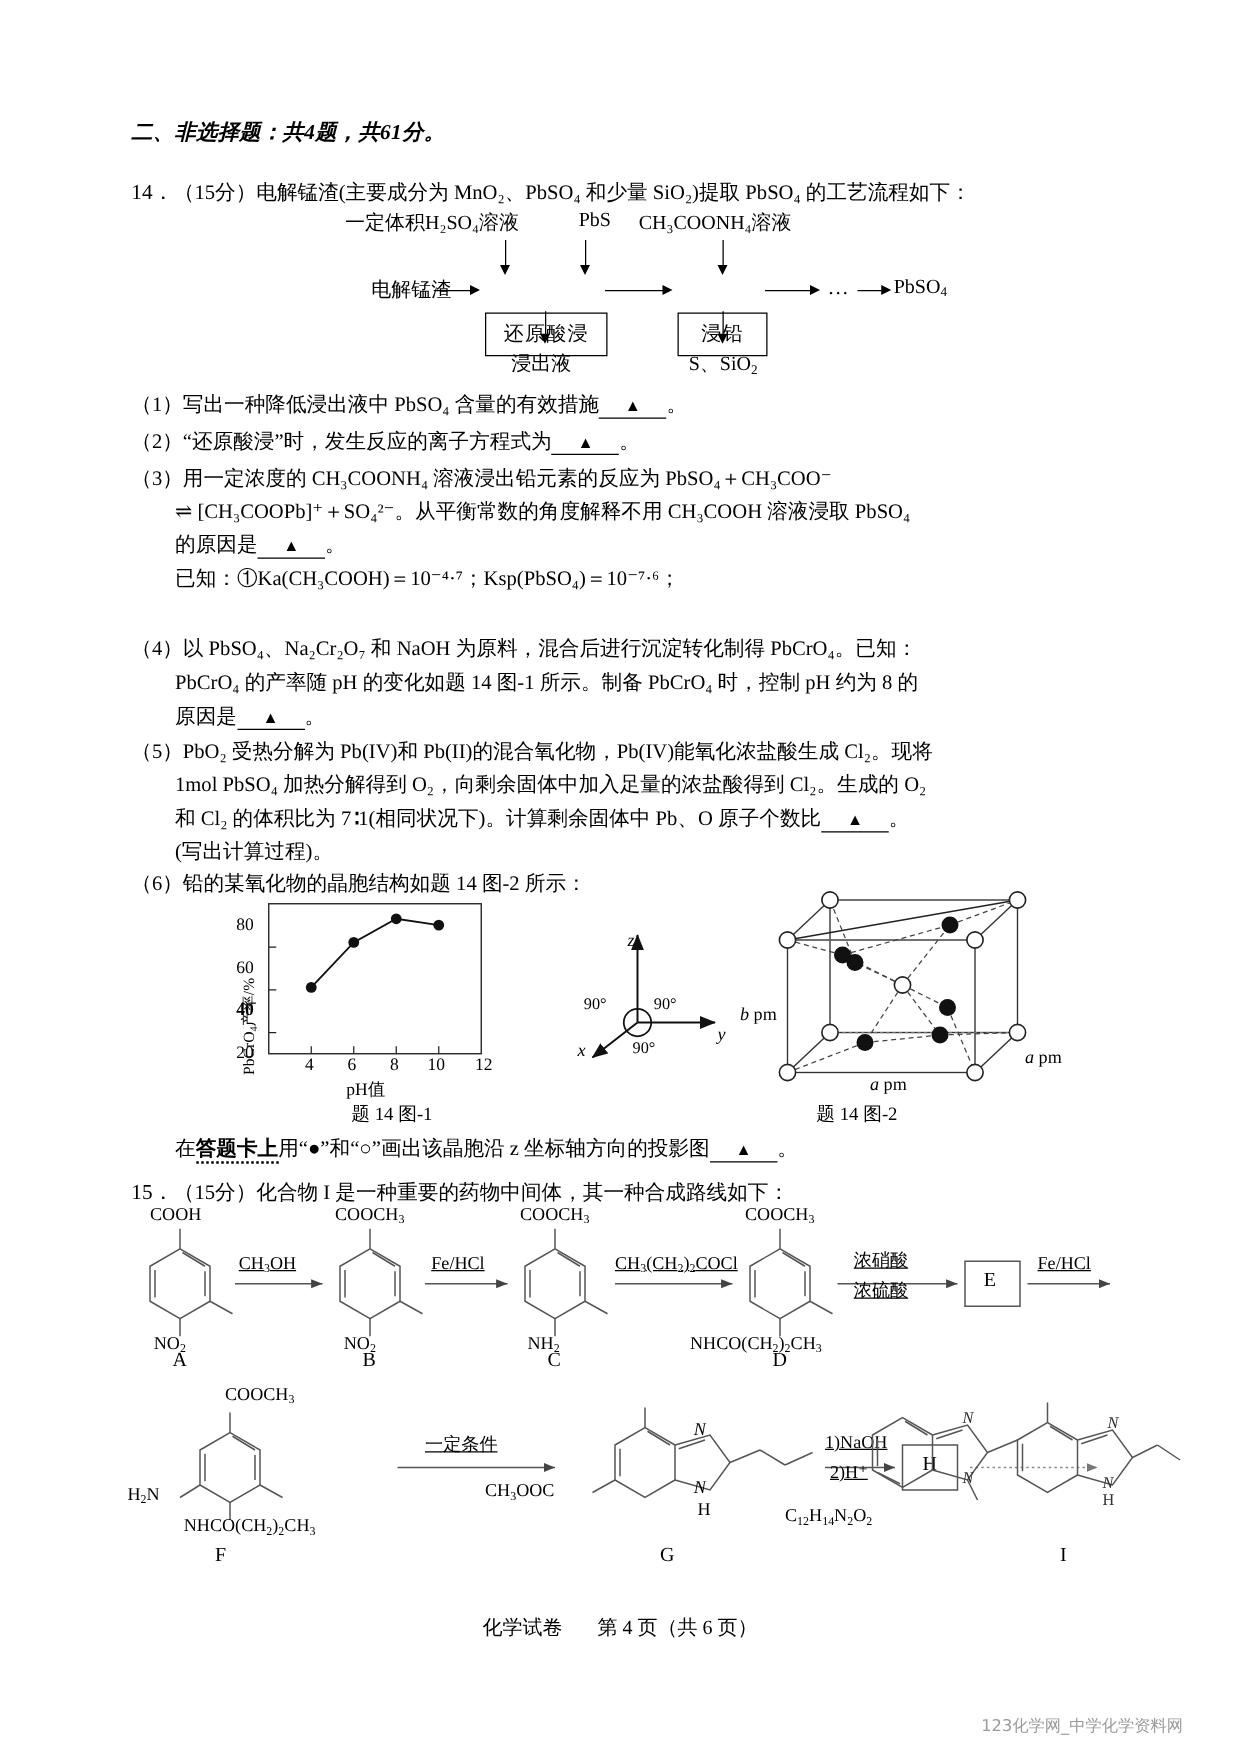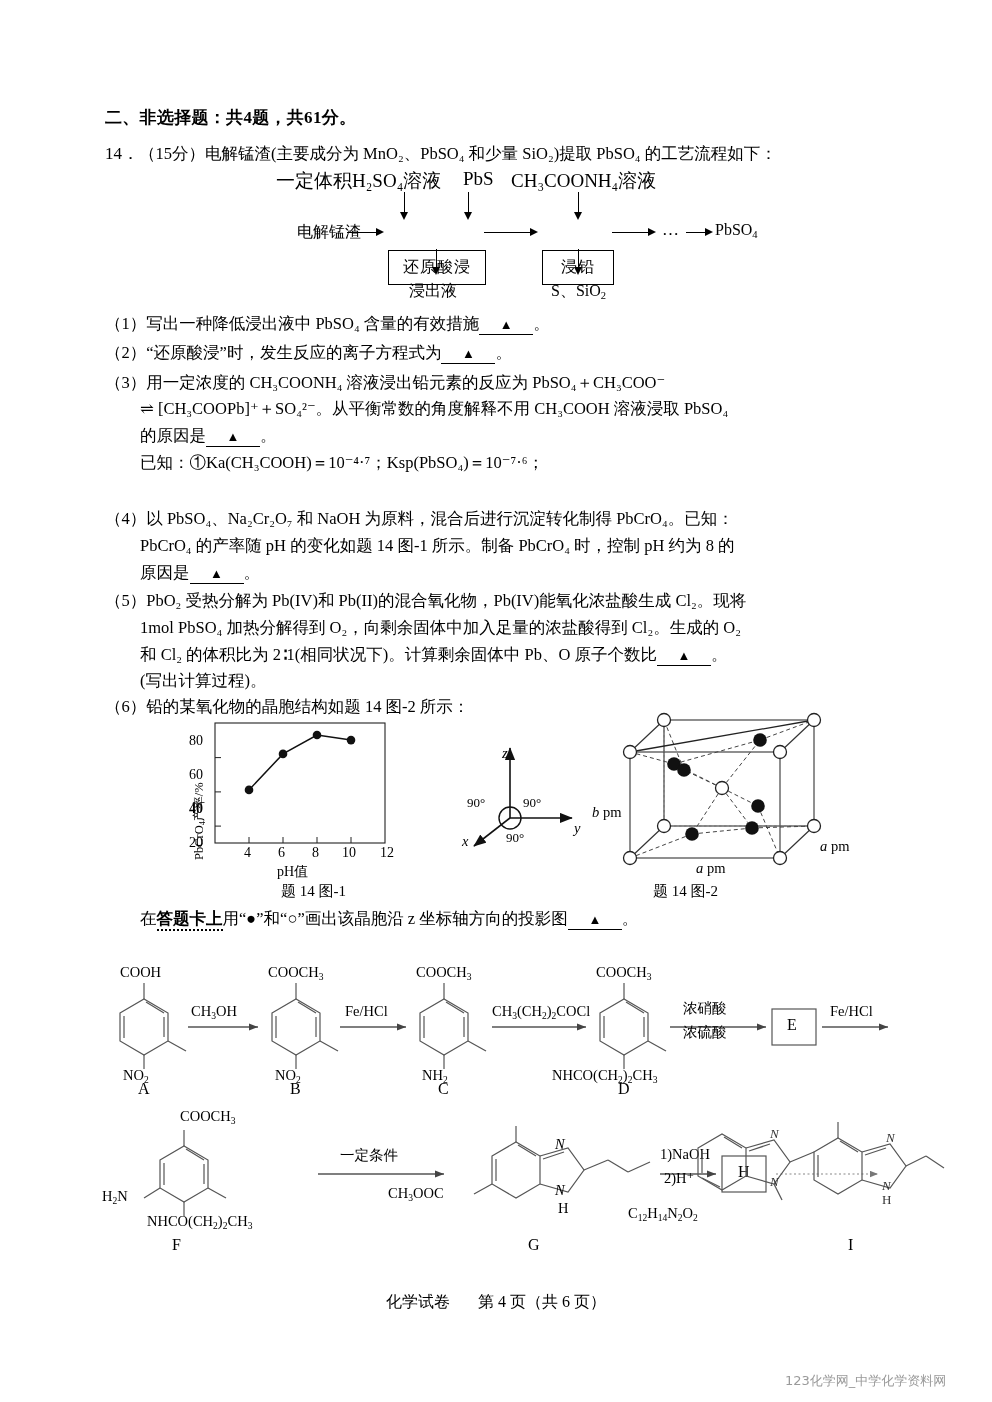--- a/index.html
+++ b/index.html
@@ -23,46 +23,46 @@
   .bold-u{font-weight:bold;border-bottom:2px dotted #000;padding-bottom:1px;}
   .fbox{position:absolute;border:1px solid #000;background:#fff;
         display:flex;align-items:center;justify-content:center;
         font-size:16px;letter-spacing:1px;margin-top:34px;}
   .hline{position:absolute;height:1px;background:#000;}
   .vline{position:absolute;width:1px;background:#000;}
   .arrowR{position:absolute;width:0;height:0;border-top:4.5px solid transparent;
           border-bottom:4.5px solid transparent;border-left:8px solid #000;}
   .arrowD{position:absolute;width:0;height:0;border-left:4.5px solid transparent;
           border-right:4.5px solid transparent;border-top:8px solid #000;}
-  .ftxt{position:absolute;font-size:19px;white-space:nowrap;}
+  .ftxt{position:absolute;font-size:16px;white-space:nowrap;}
 
   
   .chart-wrap{position:absolute;}
   .ylabel{position:absolute;transform:rotate(-90deg);transform-origin:left top;
           font-size:12.5px;white-space:nowrap;}
   .xlabel{position:absolute;font-size:14px;white-space:nowrap;}
   .tick-lbl{position:absolute;font-size:14px;white-space:nowrap;}
   .fig-cap{position:absolute;font-size:15px;white-space:nowrap;}
 
   
   .orgtxt{position:absolute;font-size:14.5px;white-space:nowrap;}
   .orgtxt.sm{font-size:13px;}
   .letter{position:absolute;font-size:16px;font-style:normal;}
-  .cond{position:absolute;font-size:14.5px;white-space:nowrap;text-align:center;}
+  .cond{position:absolute;font-size:14.5px;white-space:nowrap;text-align:center;text-decoration:underline;}
 
   .footer{position:absolute;width:100%;text-align:center;font-size:16px;}
   .wm{position:absolute;font-size:13px;color:#9a9a9a;font-family:"DejaVu Sans",sans-serif;}
   svg{display:block;}
 </style>
 </head>
 <body>
 
 <div class="page">
 
-  <div class="blk sec-title" style="left:105px;top:106px;">二、非选择题：共4题，共61分。</div>
+  <div class="blk sec-title" style="left:105px;top:94px;font-style:italic;">二、非选择题：共4题，共61分。</div>
 
   <div class="blk qline" style="left:105px;top:141px;white-space:nowrap;">
     <span class="qnum">14．</span><span>（15分）</span><span>电解锰渣(主要成分为 MnO₂、PbSO₄ 和少量 SiO₂)提取 PbSO₄ 的工艺流程如下：</span>
   </div>
 
   <div class="blk" style="left:0;top:0;width:992px;height:0;">
 
     <div class="ftxt" style="left:276px;top:168px;">一定体积H₂SO₄溶液</div>
     <div class="ftxt" style="left:463px;top:168px;">PbS</div>
     <div class="ftxt" style="left:511px;top:168px;">CH₃COONH₄溶液</div>
@@ -126,21 +126,21 @@
   <div class="blk qline" style="left:140px;top:533px;white-space:nowrap;">PbCrO₄ 的产率随 pH 的变化如题 14 图-1 所示。制备 PbCrO₄ 时，控制 pH 约为 8 的</div>
   <div class="blk qline" style="left:140px;top:560px;white-space:nowrap;">
     <span>原因是</span><span class="blank tri">▲</span><span>。</span>
   </div>
 
   <div class="blk qline" style="left:105px;top:588px;white-space:nowrap;">
     <span>（5）</span><span>PbO₂ 受热分解为 Pb(IV)和 Pb(II)的混合氧化物，Pb(IV)能氧化浓盐酸生成 Cl₂。现将</span>
   </div>
   <div class="blk qline" style="left:140px;top:615px;white-space:nowrap;">1mol PbSO₄ 加热分解得到 O₂，向剩余固体中加入足量的浓盐酸得到 Cl₂。生成的 O₂</div>
   <div class="blk qline" style="left:140px;top:642px;white-space:nowrap;">
-    <span>和 Cl₂ 的体积比为 2∶1(相同状况下)。计算剩余固体中 Pb、O 原子个数比</span><span class="blank tri">▲</span><span>。</span>
+    <span>和 Cl₂ 的体积比为 7∶1(相同状况下)。计算剩余固体中 Pb、O 原子个数比</span><span class="blank tri">▲</span><span>。</span>
   </div>
   <div class="blk qline" style="left:140px;top:668px;white-space:nowrap;">(写出计算过程)。</div>
 
   <div class="blk qline" style="left:105px;top:694px;white-space:nowrap;">
     <span>（6）</span><span>铅的某氧化物的晶胞结构如题 14 图-2 所示：</span>
   </div>
 
   <div class="chart-wrap" style="left:185px;top:715px;width:230px;height:160px;">
 
     <div class="ylabel" style="left:6px;top:145px;">PbCrO<sub>4</sub>产率/%</div>
@@ -269,20 +269,23 @@
     <div class="orgtxt" style="left:380px;top:138px;"><span class="it">a</span> pm</div>
     <div class="orgtxt" style="left:256px;top:160px;"><span class="it">a</span> pm</div>
   </div>
 
   <div class="fig-cap" style="left:653px;top:882px;">题 14 图-2</div>
 
   <div class="blk qline" style="left:140px;top:906px;white-space:nowrap;">
     <span>在</span><span class="bold-u">答题卡上</span><span>用“●”和“○”画出该晶胞沿 z 坐标轴方向的投影图</span><span class="blank tri">▲</span><span>。</span>
   </div>
 
+  <div class="blk qline" style="left:105px;top:941px;white-space:nowrap;">
+    <span class="qnum">15．</span><span>（15分）</span><span>化合物 I 是一种重要的药物中间体，其一种合成路线如下：</span>
+  </div>
 
   <div class="blk" style="left:100px;top:965px;width:790px;height:130px;">
     <svg width="790" height="130" viewBox="0 0 790 130">
       <defs>
         <marker id="ar" markerWidth="8" markerHeight="8" refX="7" refY="2.8" orient="auto">
           <path d="M0,0 L7,2.8 L0,5.6 z" fill="#444"></path>
         </marker>
       </defs>
       <g stroke="#555" fill="none" stroke-width="1.2">
 

